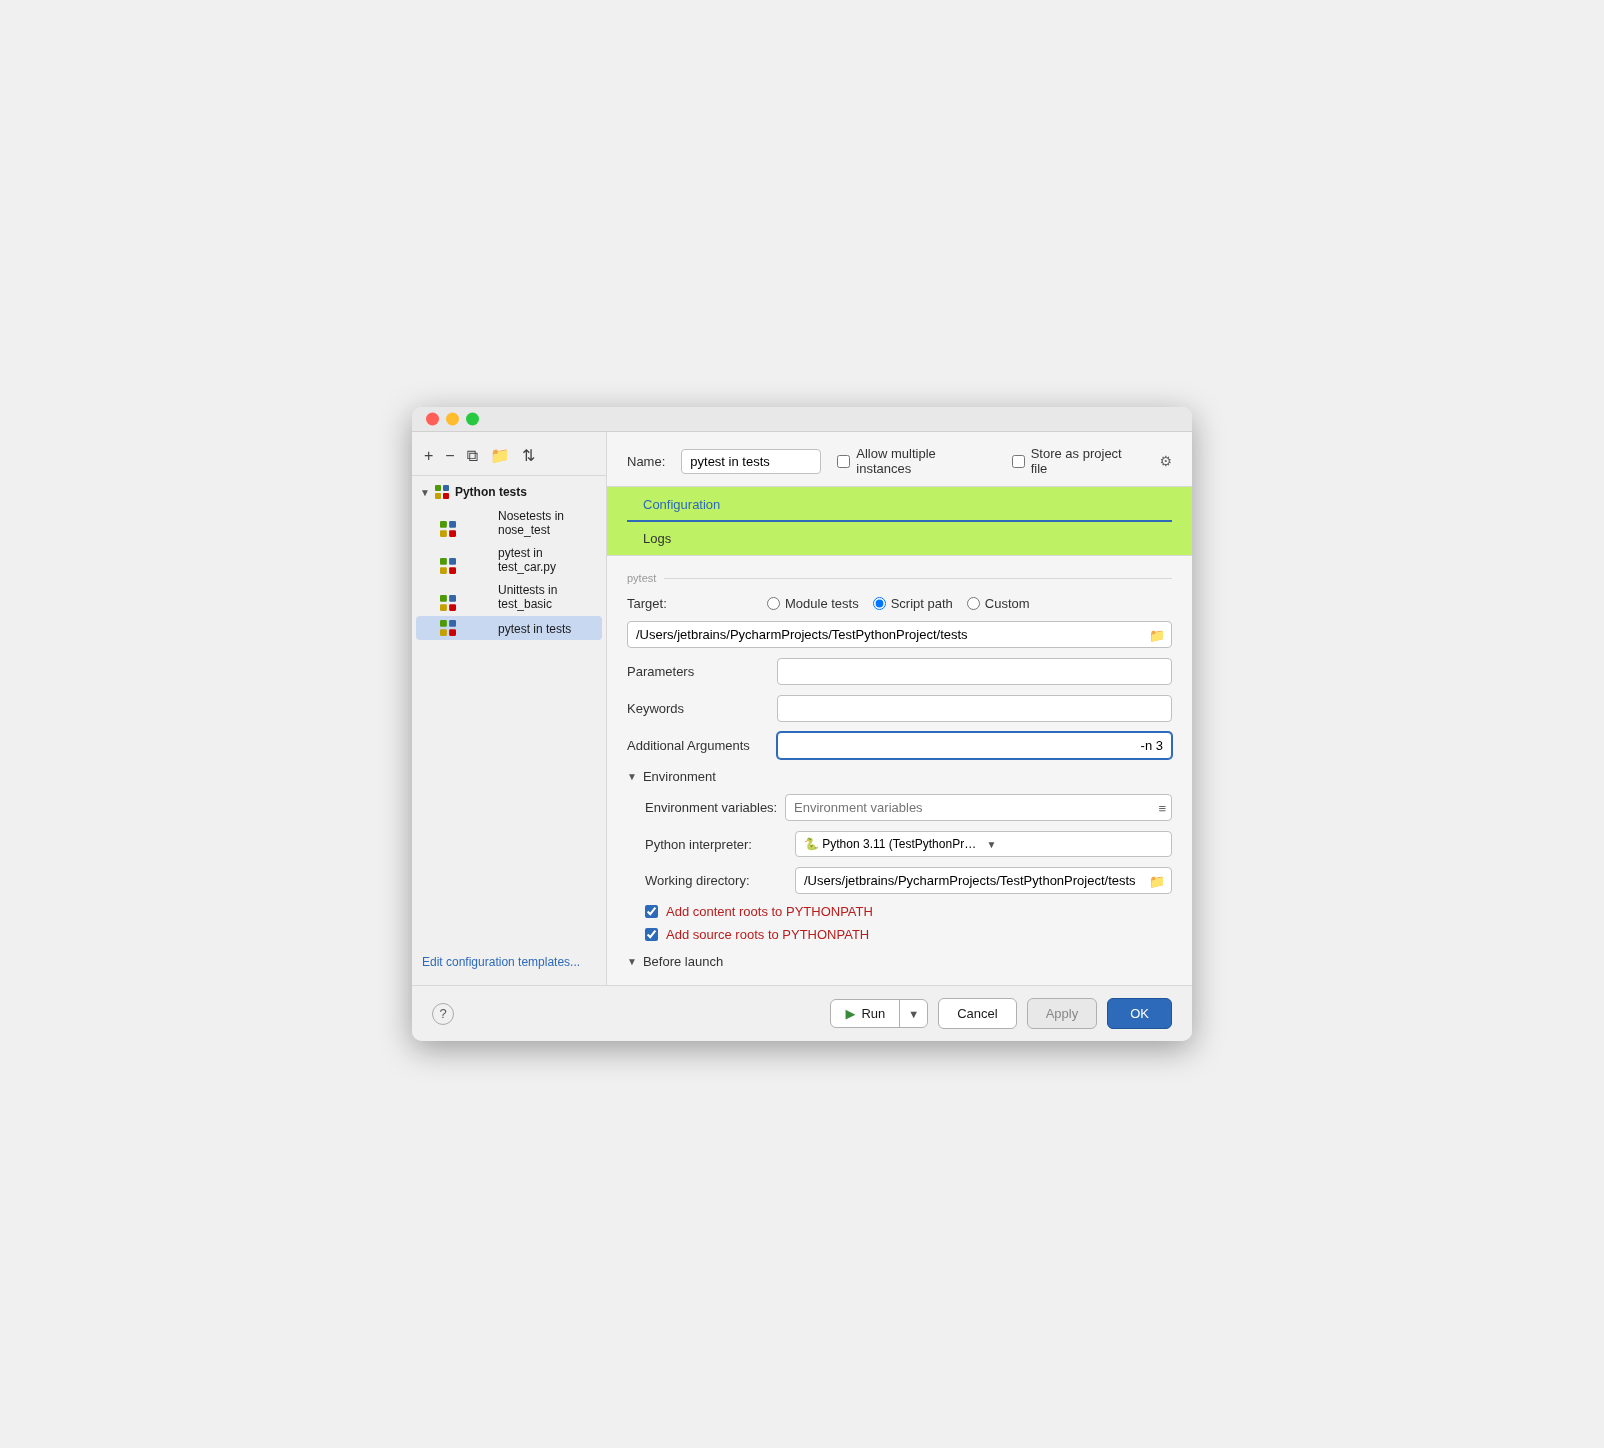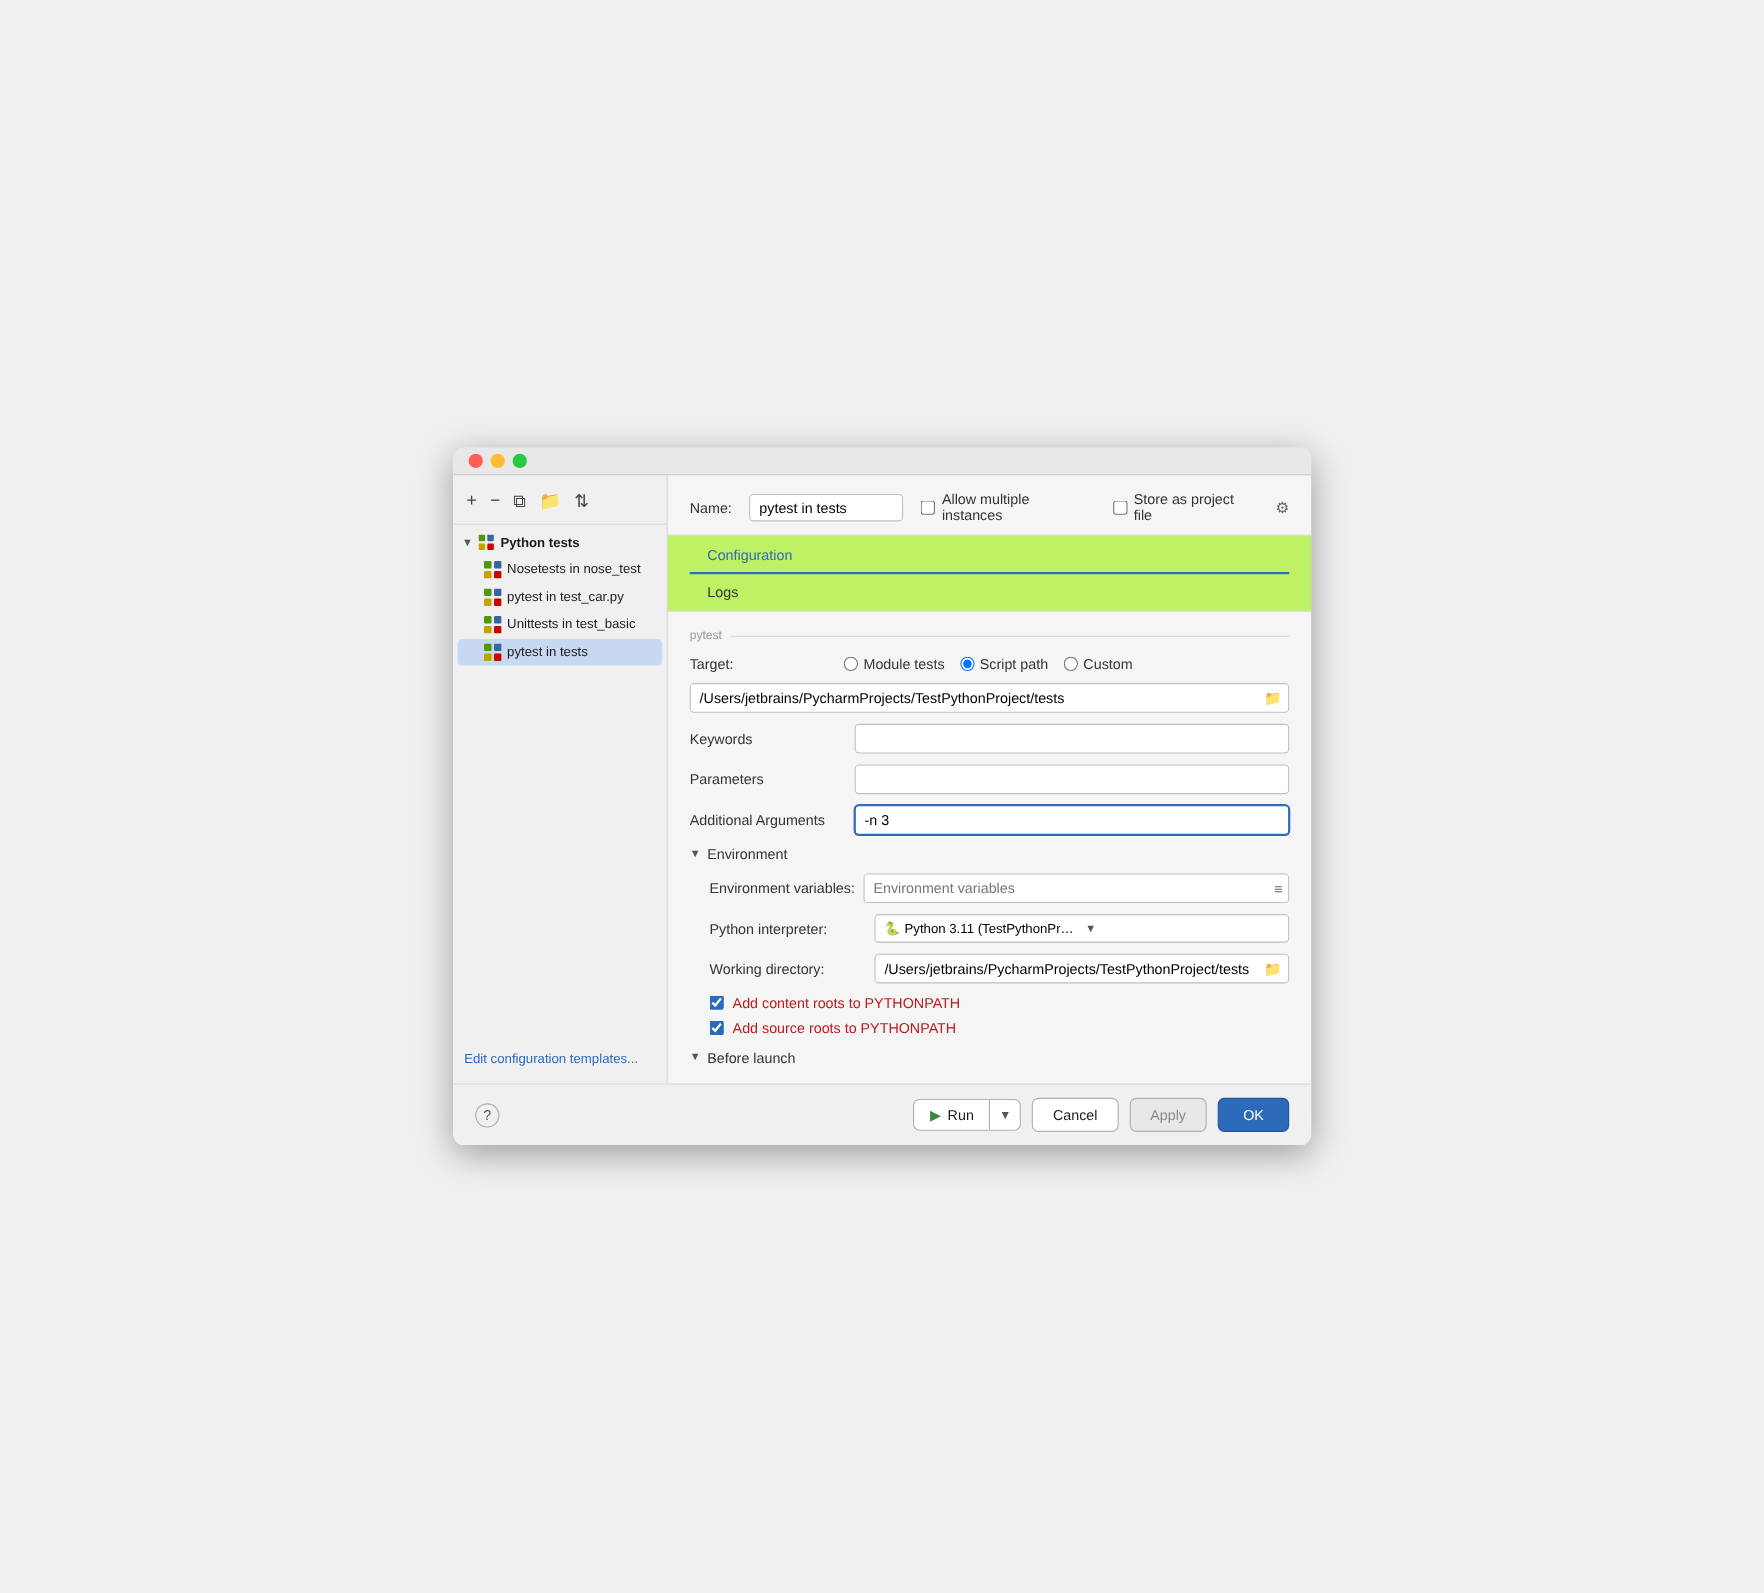--- a/index.html
+++ b/index.html
@@ -98,27 +98,28 @@
     }
     .group-icon {
       width: 16px; height: 16px;
       margin-right: 5px;
       display: inline-flex;
       align-items: center;
       justify-content: center;
     }
     .tree-item {
       display: flex;
-      align-items: flex-start;
+      align-items: flex-end;
       padding: 4px 8px 4px 24px;
       cursor: pointer;
       font-size: 12px;
       color: #1a1a1a;
       border-radius: 4px;
       margin: 1px 4px;
+      gap: 37px;
     }
     .tree-item.selected {
       background: #c8d8f0;
       color: #1a1a1a;
     }
     .tree-item .item-icon {
       width: 16px; height: 16px;
       margin-right: 5px;
       flex-shrink: 0;
     }
@@ -286,20 +287,21 @@
       color: #333;
       min-width: 140px;
     }
     .field-row input[type="text"] {
       flex: 1;
       padding: 5px 8px;
       border: 1px solid #c0c0c0;
       border-radius: 4px;
       font-size: 13px;
       background: white;
+      text-align: right;
     }
     .field-row input.focused {
       border-color: #2d6aba;
       outline: none;
       box-shadow: 0 0 0 1px #2d6aba;
     }
     .subsection {
       margin-bottom: 12px;
     }
     .subsection-header {
@@ -664,26 +666,26 @@
         </div>
 
         <div class="path-row">
           <div class="path-input-wrap">
             <input type="text" value="/Users/jetbrains/PycharmProjects/TestPythonProject/tests" style="">
             <button class="folder-icon-btn">📁</button>
           </div>
         </div>
 
         <div class="field-row">
+          <label>Parameters</label>
+          <input type="text" value="" style="">
+        </div>
+
+        <div class="field-row">
           <label>Keywords</label>
-          <input type="text" value="" style="">
-        </div>
-
-        <div class="field-row">
-          <label>Parameters</label>
           <input type="text" value="" style="">
         </div>
 
         <div class="field-row">
           <label>Additional Arguments</label>
           <input type="text" class="focused" value="-n 3" style="">
         </div>
 
         <div class="subsection">
           <div class="subsection-header">

